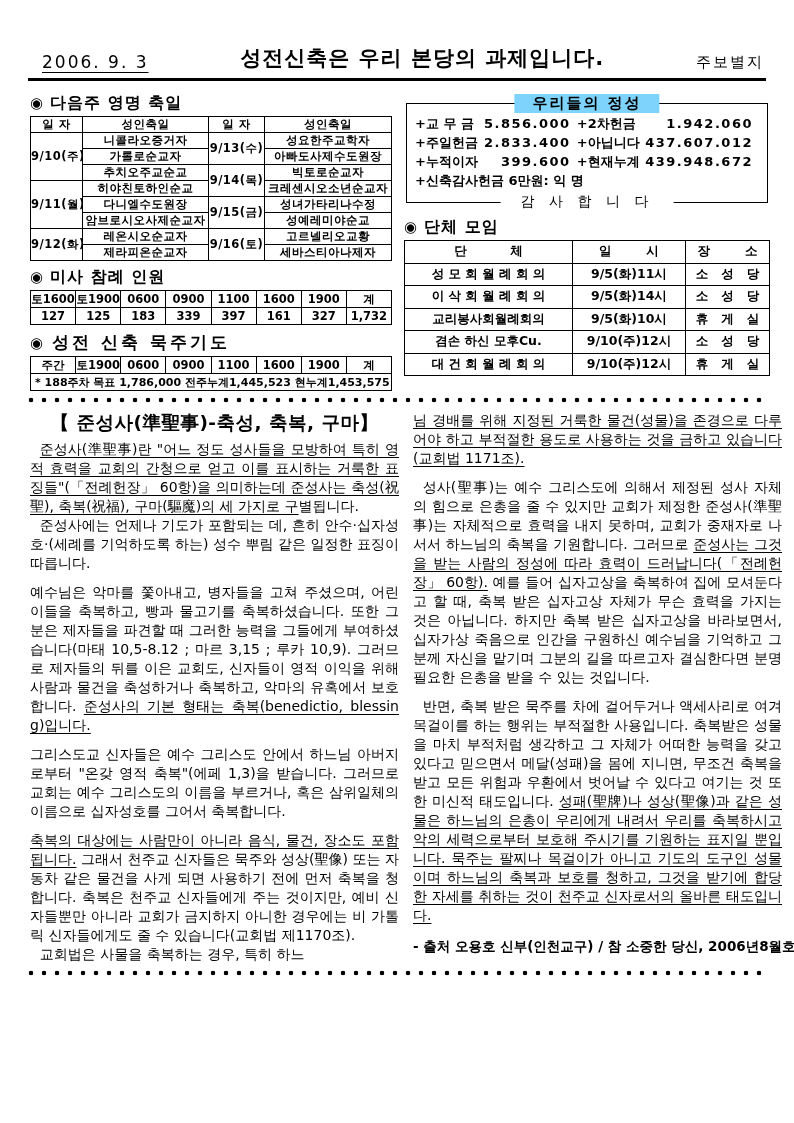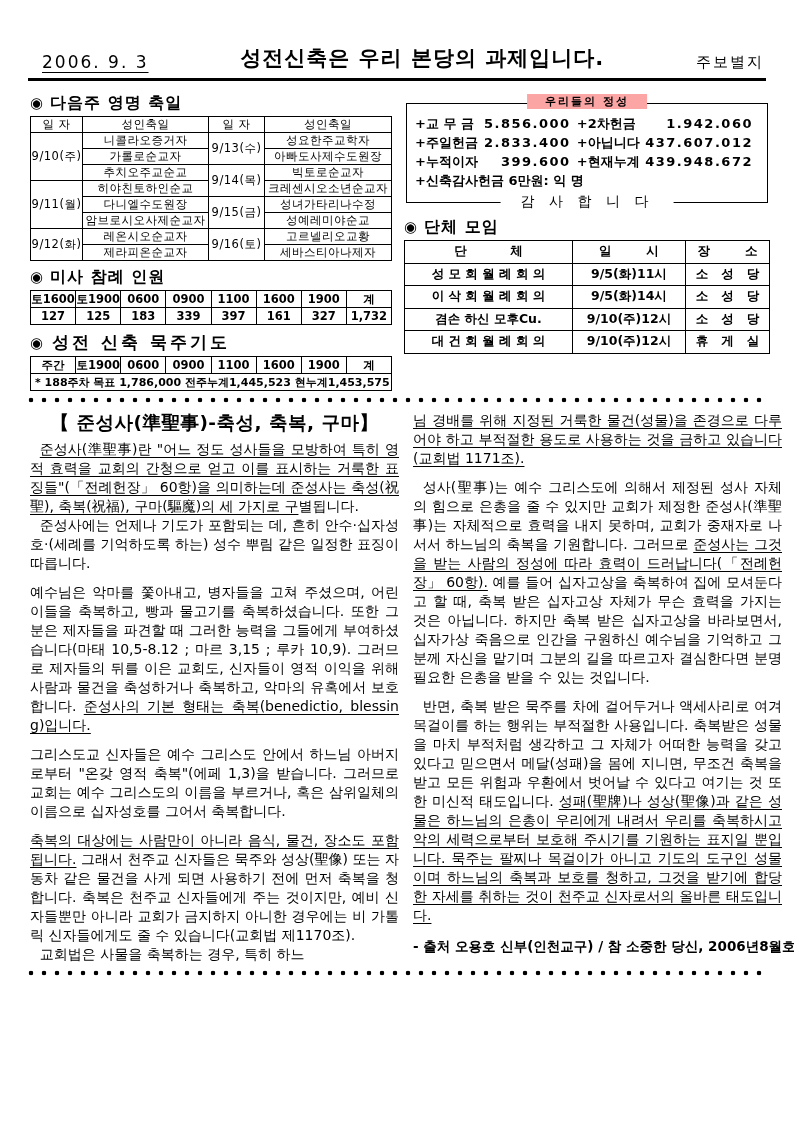--- a/index.html
+++ b/index.html
@@ -21,30 +21,30 @@
   .top-left { width:362px; flex:none; }
   .top-right { flex:1; min-width:0; }
 
   .sec-h { font-weight:bold; font-size:16px; margin:6px 0 2px 0; letter-spacing:1px; white-space:pre; }
   .sec-h .bullet { font-size:15px; margin-right:6px; }
   .sec-h.big { font-size:17px; letter-spacing:3px; }
 
   table { border-collapse:collapse; width:100%; table-layout:fixed; }
   th, td { border:1px solid #000; text-align:center; vertical-align:middle; overflow:hidden; }
 
-  .feast th, .feast td { height:16px; font-size:11.5px; font-weight:normal; letter-spacing:0.5px; white-space:nowrap; }
+  .feast th, .feast td { height:16px; font-size:11.5px; font-weight:bold; letter-spacing:0.5px; white-space:nowrap; }
   .feast th { font-size:11.5px; }
 
   .numtbl th, .numtbl td { height:17px; font-size:11.5px; font-weight:bold; white-space:nowrap; }
   .numtbl .note { text-align:left; padding-left:4px; font-size:11px; letter-spacing:0; }
 
   
   .offer { position:relative; border:1px solid #000; margin:16px 2px 14px 2px; padding:10px 8px 12px 8px; }
   .offer-title { position:absolute; top:-10px; left:50%; transform:translateX(-50%);
-    background:#fca5a5; padding:0 18px; font-weight:bold; font-size:11px; letter-spacing:2px; white-space:pre; }
+    background:#7dd3fc; padding:0 18px; font-weight:bold; font-size:15px; letter-spacing:2px; white-space:pre; }
   .offer-thanks { position:absolute; bottom:-9px; left:50%; transform:translateX(-50%);
     background:#fff; padding:0 20px; font-size:14px; letter-spacing:5px; white-space:pre; }
   .offer-row { display:flex; font-size:13px; font-weight:bold; line-height:19px; }
   .offer-pair { display:flex; }
   .offer-pair.l { width:47%; }
   .offer-pair.r { width:53%; }
   .offer-b { width:11px; flex:none; }
   .offer-lab { white-space:pre; }
   .offer-val { flex:1; text-align:right; letter-spacing:1.5px; padding-right:6px; white-space:pre; }
 
@@ -252,20 +252,25 @@
           <td class="c1">성 모 회 월 례 회 의</td>
           <td>9/5(화)11시</td>
           <td>소   성   당</td>
         </tr>
         <tr>
           <td class="c1">이 삭 회 월 례 회 의</td>
           <td>9/5(화)14시</td>
           <td>소   성   당</td>
         </tr>
         <tr>
+          <td class="c1">교리봉사회월례회의</td>
+          <td>9/5(화)10시</td>
+          <td>휴   게   실</td>
+        </tr>
+        <tr>
           <td class="c1">겸손 하신 모후Cu.</td>
           <td>9/10(주)12시</td>
           <td>소   성   당</td>
         </tr>
         <tr>
           <td class="c1">대 건 회 월 례 회 의</td>
           <td>9/10(주)12시</td>
           <td>휴   게   실</td>
         </tr>
       </tbody>

